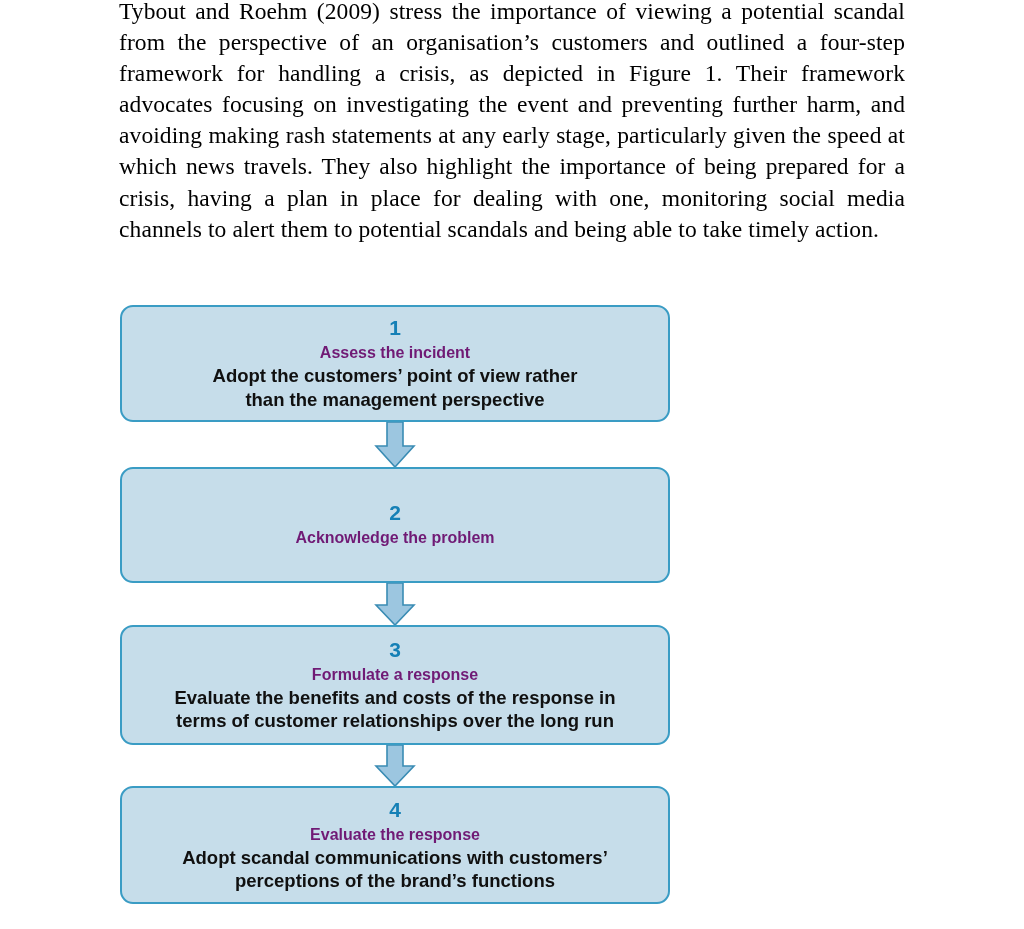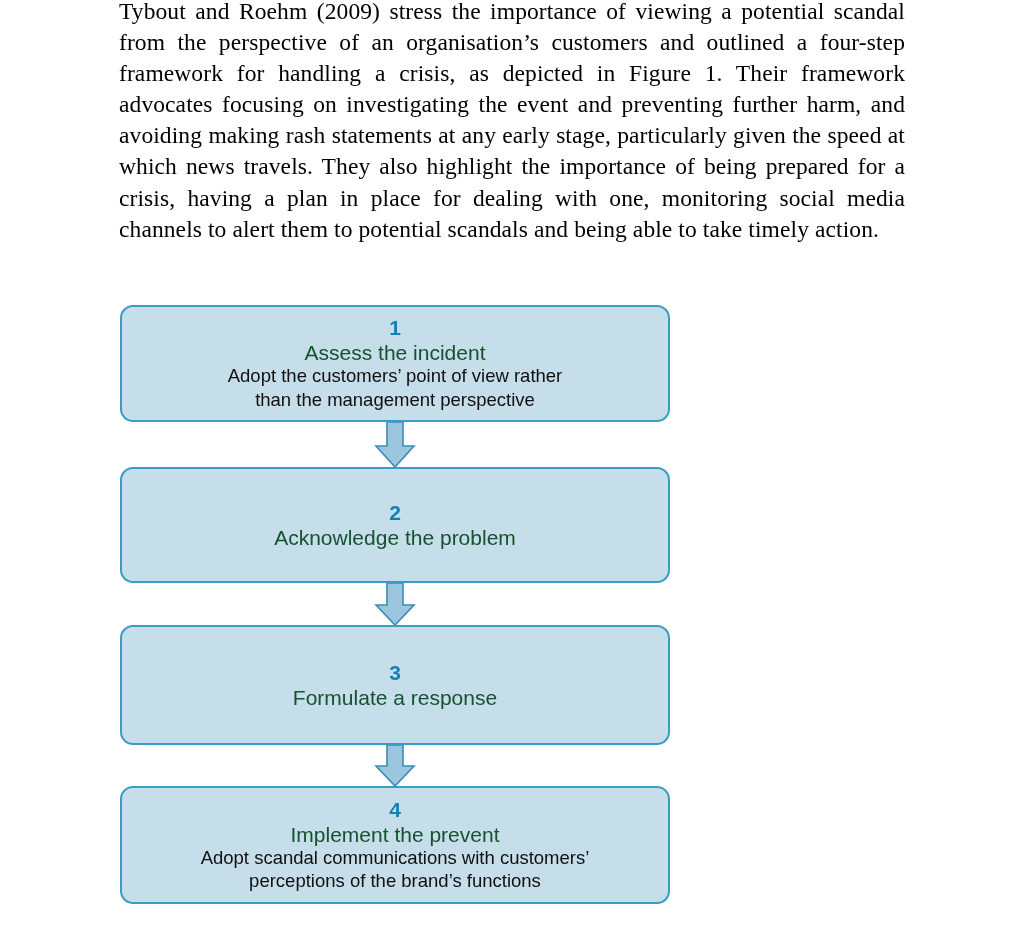--- a/index.html
+++ b/index.html
@@ -63,28 +63,28 @@
   }
 
   .step-num {
     font-size: 21px;
     font-weight: bold;
     color: #1580b6;
     line-height: 24px;
     margin-bottom: 1px;
   }
   .step-title {
-    font-size: 21px;
-    font-weight: normal;
-    color: #14532d;
+    font-size: 16px;
+    font-weight: bold;
+    color: #701a75;
     line-height: 23px;
   }
   .step-desc {
     font-size: 18.5px;
-    font-weight: normal;
+    font-weight: bold;
     color: #101010;
     line-height: 23.5px;
     white-space: pre-line;
   }
 
   
   #box-1 { top: 305px;  height: 117px; }
   #box-2 { top: 467px;  height: 116px; }
   #box-3 { top: 625px;  height: 120px; }
   #box-4 { top: 786px;  height: 118px; }
@@ -129,28 +129,30 @@
 
   <div class="connector" id="arrow-2-3">
     <svg viewBox="0 0 44 43" preserveAspectRatio="none" aria-hidden="true">
       <polygon points="14,0 30,0 30,22 41,22 22,42 3,22 14,22" fill="#9cc6e0" stroke="#3a8cb4" stroke-width="1.6" stroke-linejoin="miter"></polygon>
     </svg>
   </div>
 
   <div class="step-box" id="box-3">
     <div class="step-num">3</div>
     <div class="step-title">Formulate a response</div>
+    <div class="step-desc">Evaluate the benefits and costs of the response in
+terms of customer relationships over the long run</div>
   </div>
 
   <div class="connector" id="arrow-3-4">
     <svg viewBox="0 0 44 42" preserveAspectRatio="none" aria-hidden="true">
       <polygon points="14,0 30,0 30,21 41,21 22,41 3,21 14,21" fill="#9cc6e0" stroke="#3a8cb4" stroke-width="1.6" stroke-linejoin="miter"></polygon>
     </svg>
   </div>
 
   <div class="step-box" id="box-4">
     <div class="step-num">4</div>
-    <div class="step-title">Implement the prevent</div>
+    <div class="step-title">Evaluate the response</div>
     <div class="step-desc">Adopt scandal communications with customers’
 perceptions of the brand’s functions</div>
   </div>
 
 </div>
 
 </body></html>

